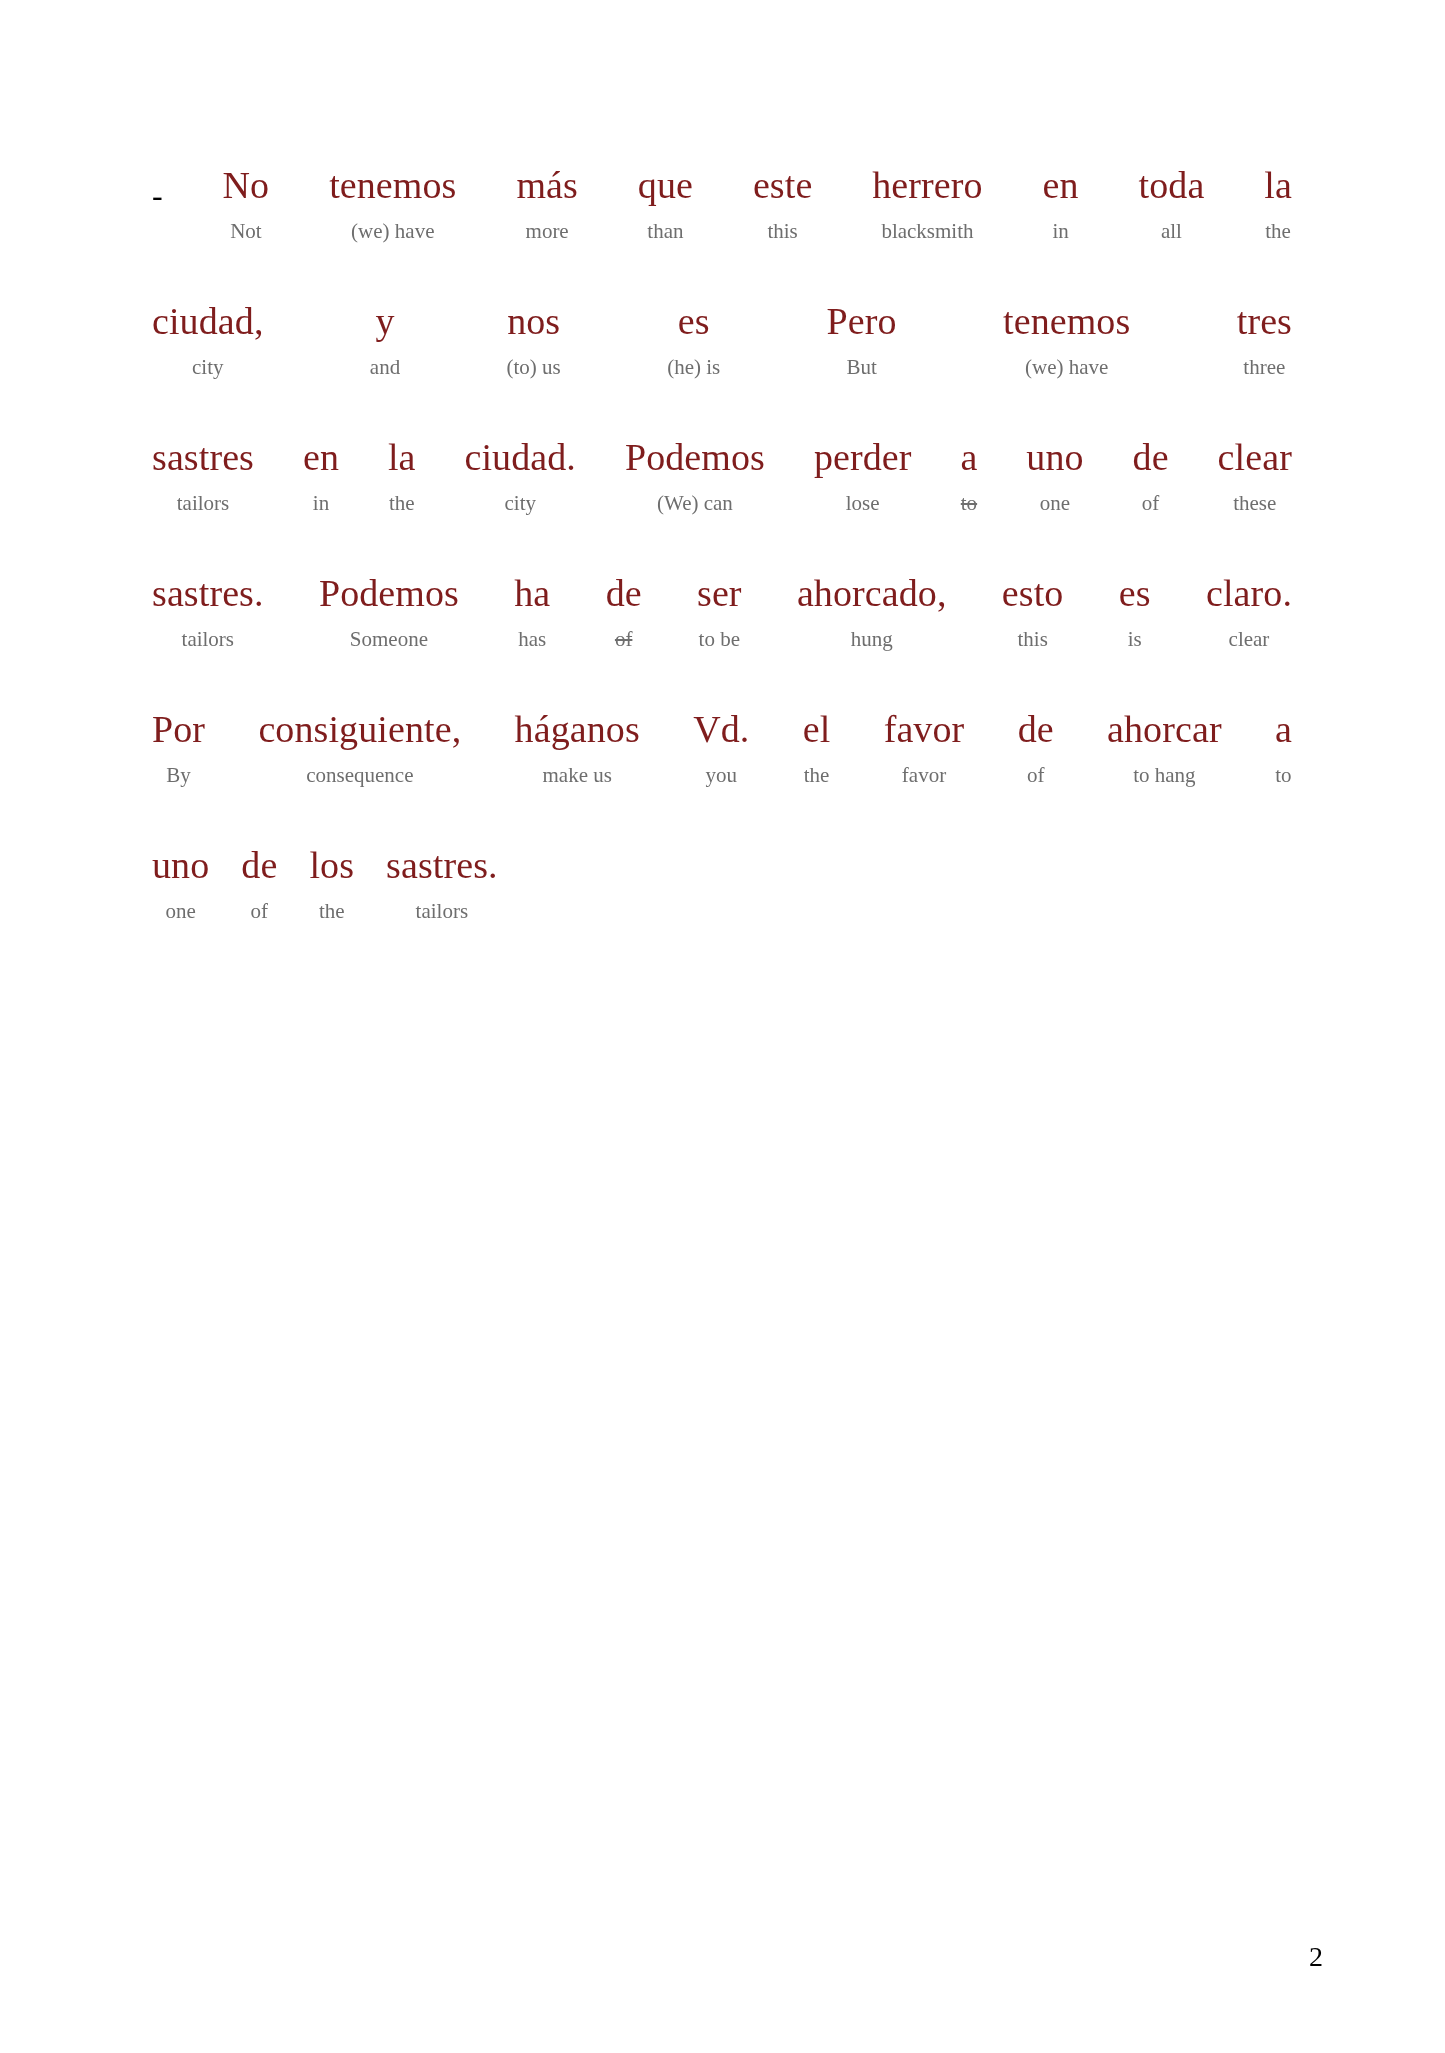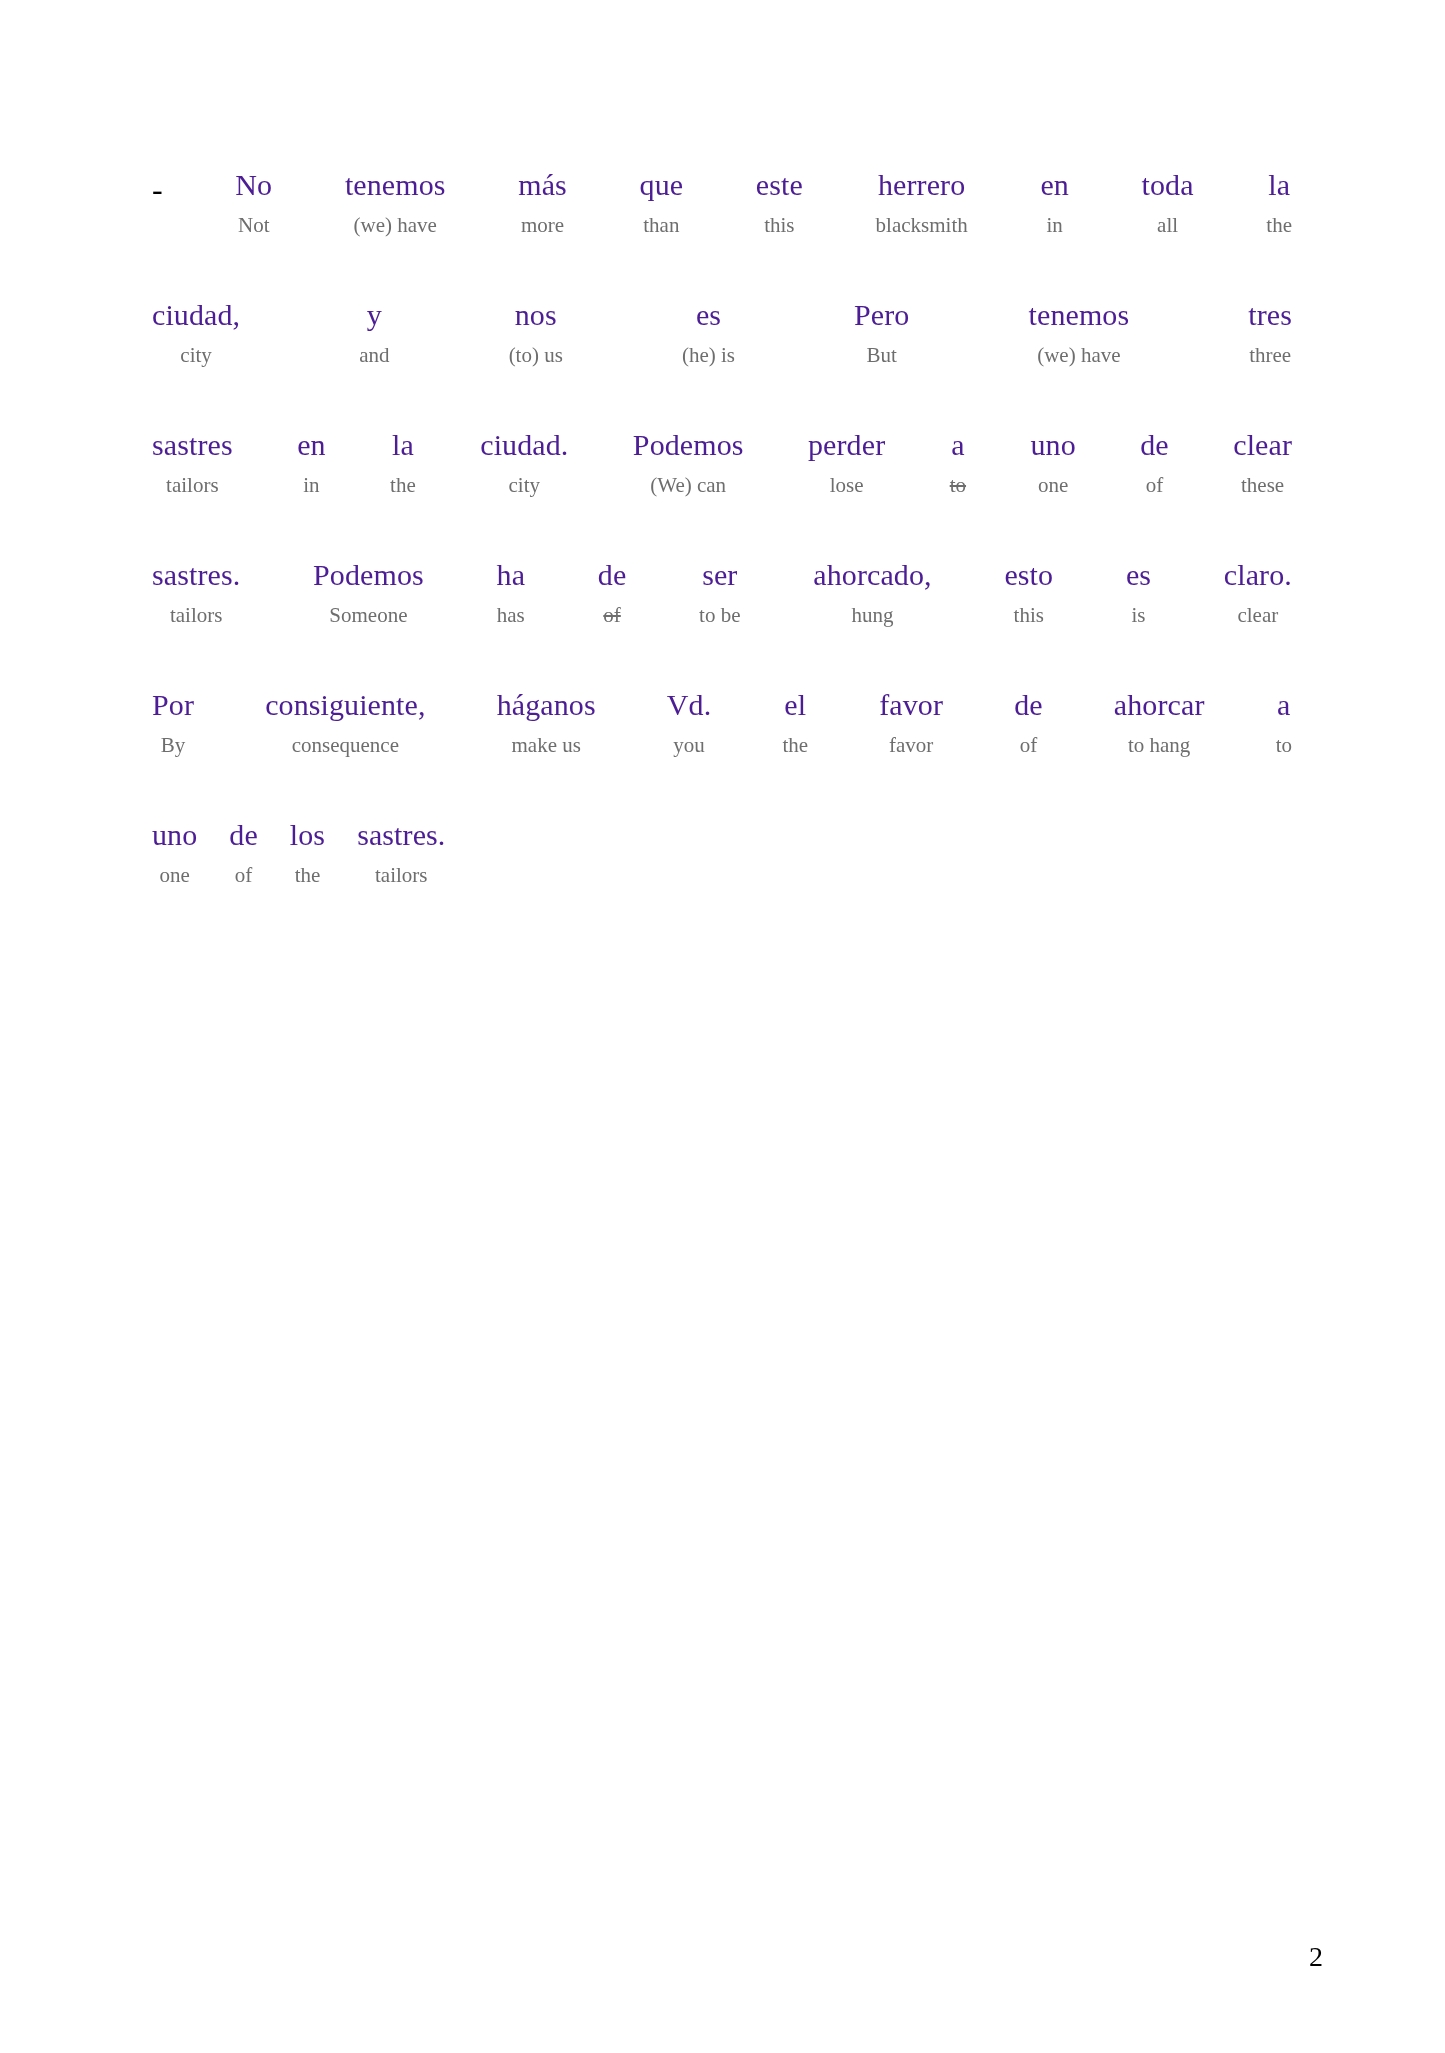--- a/index.html
+++ b/index.html
@@ -41,32 +41,32 @@
   .gloss-line.start .gloss-pair {
     margin-right: 32px;
   }
   .gloss-pair {
     display: flex;
     flex-direction: column;
     align-items: center;
     justify-content: flex-end;
   }
   .src-word {
-    font-size: 30px;
+    font-size: 38px;
     line-height: 40px;
-    color: #4c1d95;
+    color: #7f1d1d;
     white-space: nowrap;
     letter-spacing: 0.1px;
   }
   .gloss-word {
     font-size: 21px;
     line-height: 28px;
     color: #6e6e6e;
     white-space: nowrap;
-    margin-top: 6px;
+    margin-top: 12px;
   }
   .gloss-word.struck {
     text-decoration: line-through;
     text-decoration-color: #6e6e6e;
     text-decoration-thickness: 1.5px;
   }
   .dash-marker {
     font-size: 32px;
     line-height: 40px;
     color: #000000;

